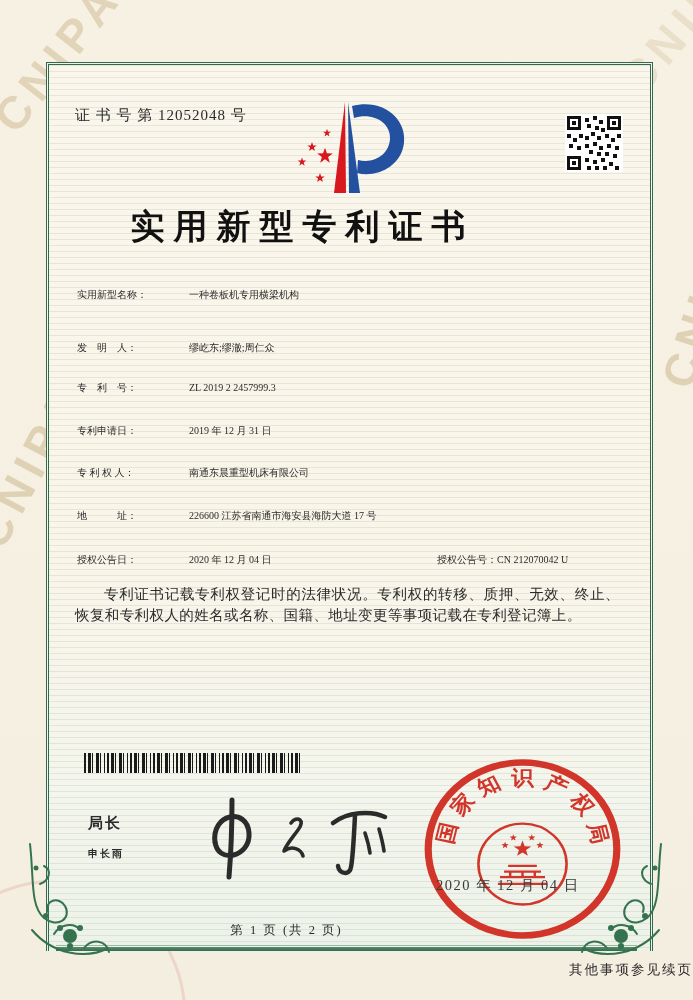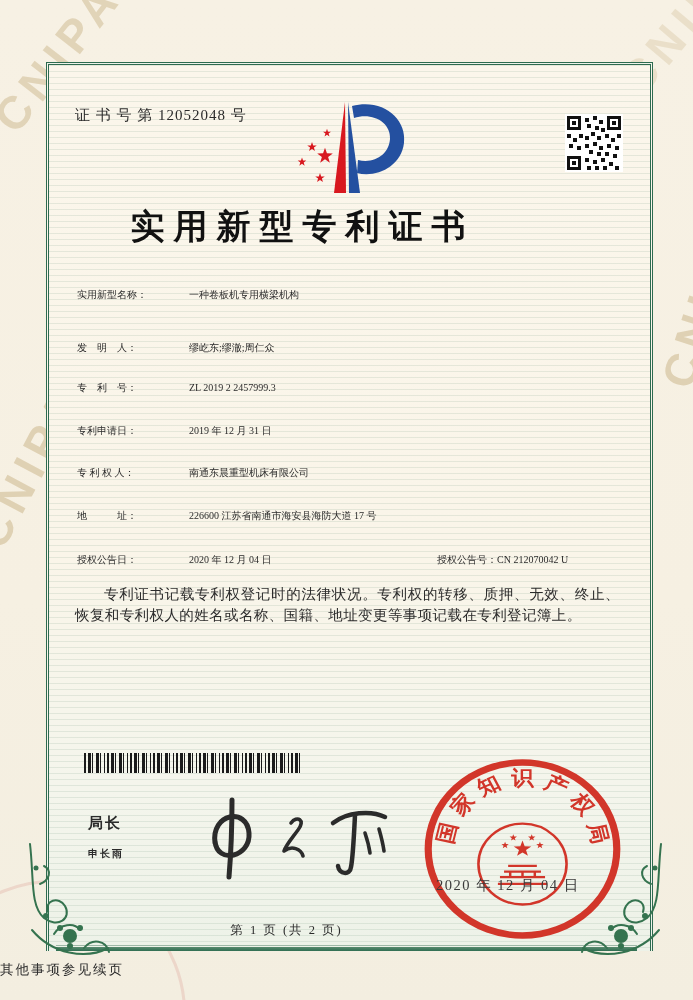--- a/index.html
+++ b/index.html
@@ -39,21 +39,21 @@
   .sealdate{position:absolute;left:436px;top:876px;font-size:14.5px;letter-spacing:1.5px;
          color:#3a3a3a;z-index:4;white-space:nowrap;}
   .pagenum{position:absolute;left:0;width:573px;top:922px;text-align:center;font-size:12.5px;
          letter-spacing:2px;z-index:2;}
   .rule-light{position:absolute;left:56px;top:945px;width:581px;height:1px;background:#9db8a6;z-index:2;}
   .rule{position:absolute;left:56px;top:947px;width:581px;height:4px;z-index:2;
          background:linear-gradient(180deg,#598a6e,#2f6e52);}
   .orn{position:absolute;z-index:3;}
   .orn.left{left:24px;top:838px;}
   .orn.right{left:547px;top:838px;transform:scaleX(-1);}
-  .footnote{position:absolute;left:0;width:693px;top:961px;text-align:left;font-size:13.5px;
+  .footnote{position:absolute;left:0;width:693px;top:961px;text-align:right;font-size:13.5px;
          letter-spacing:2px;z-index:2;}
 </style>
 </head>
 <body>
 
 <span class="wm" style="left:-30px;top:30px;transform:rotate(-52deg);opacity:.5;">CNIPA</span>
 <span class="wm" style="left:616px;top:276px;transform:rotate(-72deg);opacity:.55;">CNIPA</span>
 <span class="wm" style="left:-58px;top:440px;transform:rotate(-62deg);opacity:.55;">CNIPA</span>
 <span class="wm" style="left:210px;top:640px;transform:rotate(-30deg);opacity:.16;">CNIPA</span>
 <span class="wm" style="left:598px;top:-6px;transform:rotate(-50deg);opacity:.3;">CNIPA</span>

